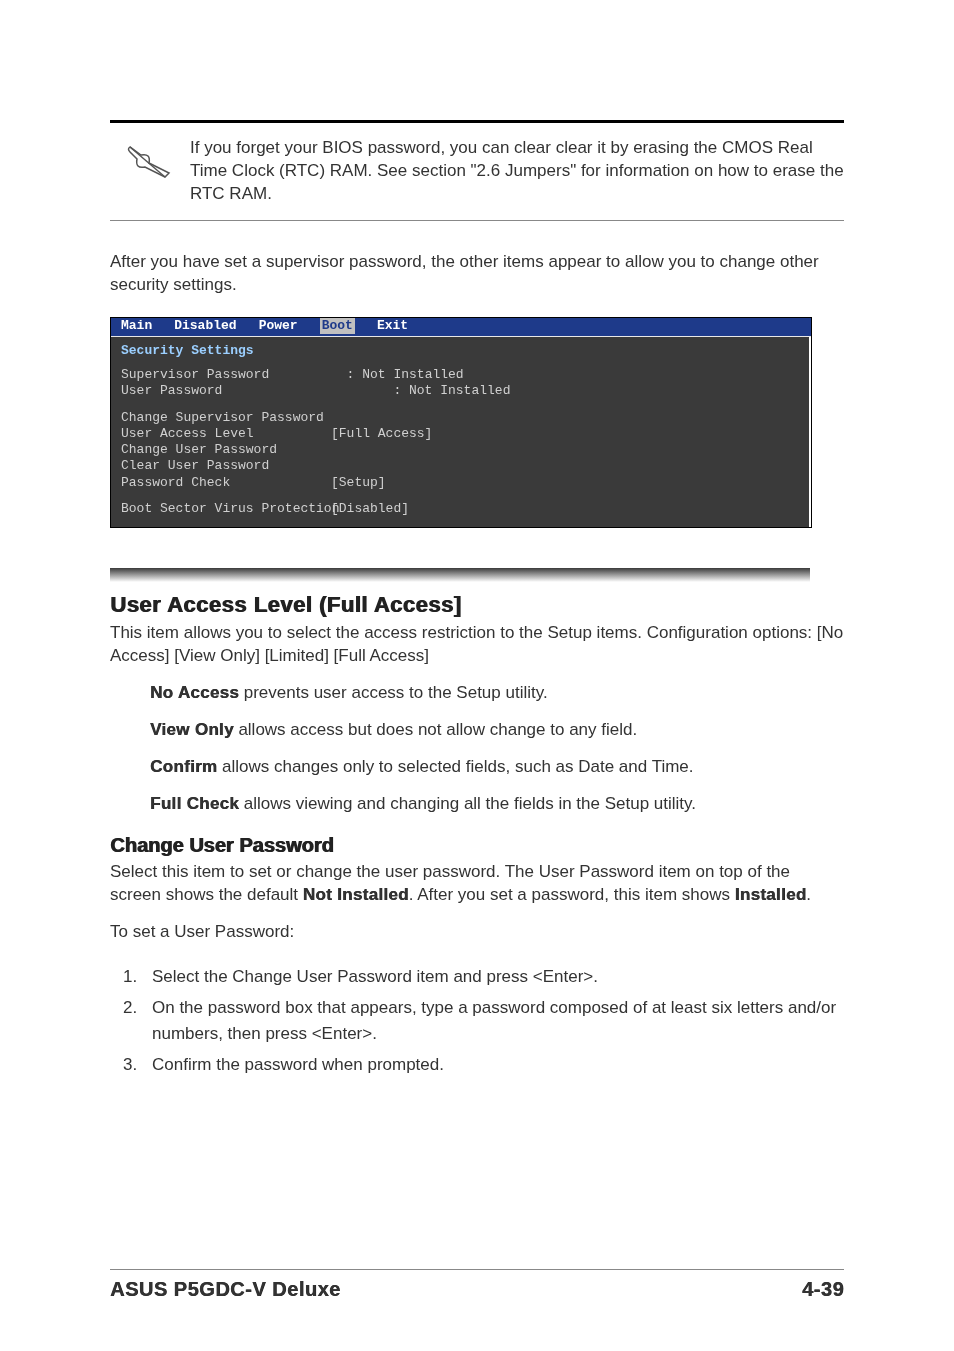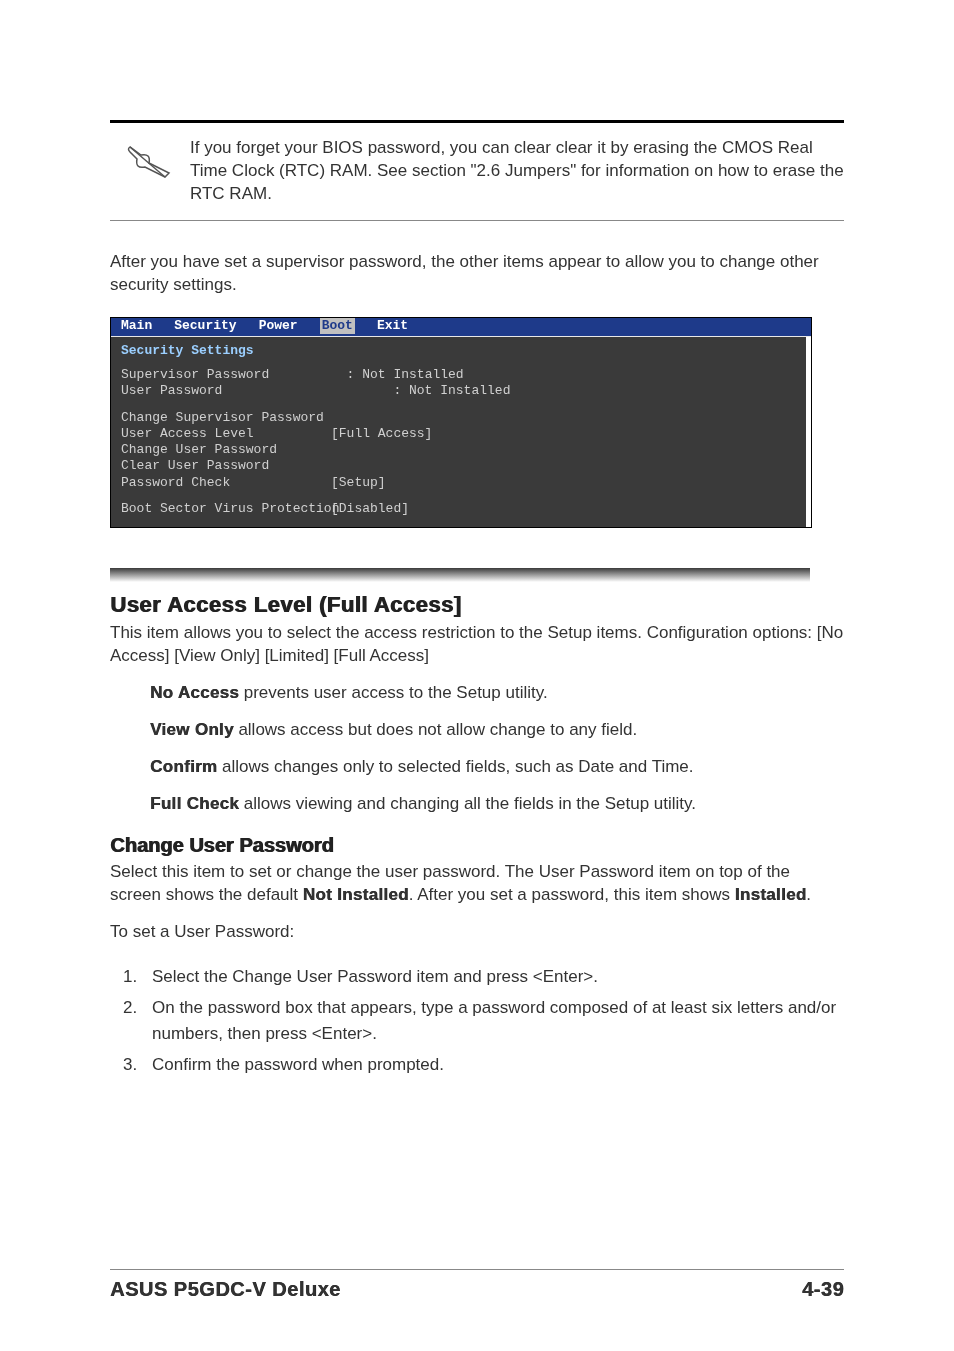--- a/index.html
+++ b/index.html
@@ -81,21 +81,21 @@
   .bios-body {
     display: flex;
     background: #3a3a3a;
     border-top: 1px solid #e8e8e8;
   }
   .bios-left {
     flex: 1;
     padding: 6px 10px 10px 10px;
     color: #d0d0d0;
     position: relative;
-    border-right: 5px solid #ffffff;
+    border-right: 2px solid #ffffff;
   }
   .bios-right {
     width: 230px;
     padding: 6px 8px;
     color: #d0d0d0;
     background: #3a3a3a;
   }
   .bios-line {
     white-space: pre;
     display: flex;
@@ -183,21 +183,21 @@
       </svg>
     </div>
     <div class="note-text">If you forget your BIOS password, you can clear clear it by erasing the CMOS Real Time Clock (RTC) RAM. See section "2.6  Jumpers" for information on how to erase the RTC RAM.</div>
   </div>
 
   <p class="body-text">After you have set a supervisor password, the other items appear to allow you to change other security settings.</p>
 
   <div class="bios">
     <div class="bios-menu">
       <span class="bios-menu-item">Main</span>
-      <span class="bios-menu-item">Security</span>
+      <span class="bios-menu-item">Disabled</span>
       <span class="bios-menu-item">Power</span>
       <span class="bios-menu-item selected">Boot</span>
       <span class="bios-menu-item">Exit</span>
     </div>
     <div class="bios-body">
       <div class="bios-left">
         <div class="bios-line bios-section-title">Security Settings</div>
         <div style="height:8px"></div>
         <div class="bios-line">
           <span class="bios-label">Supervisor Password</span><span>  : </span><span class="bios-value">Not Installed</span>

